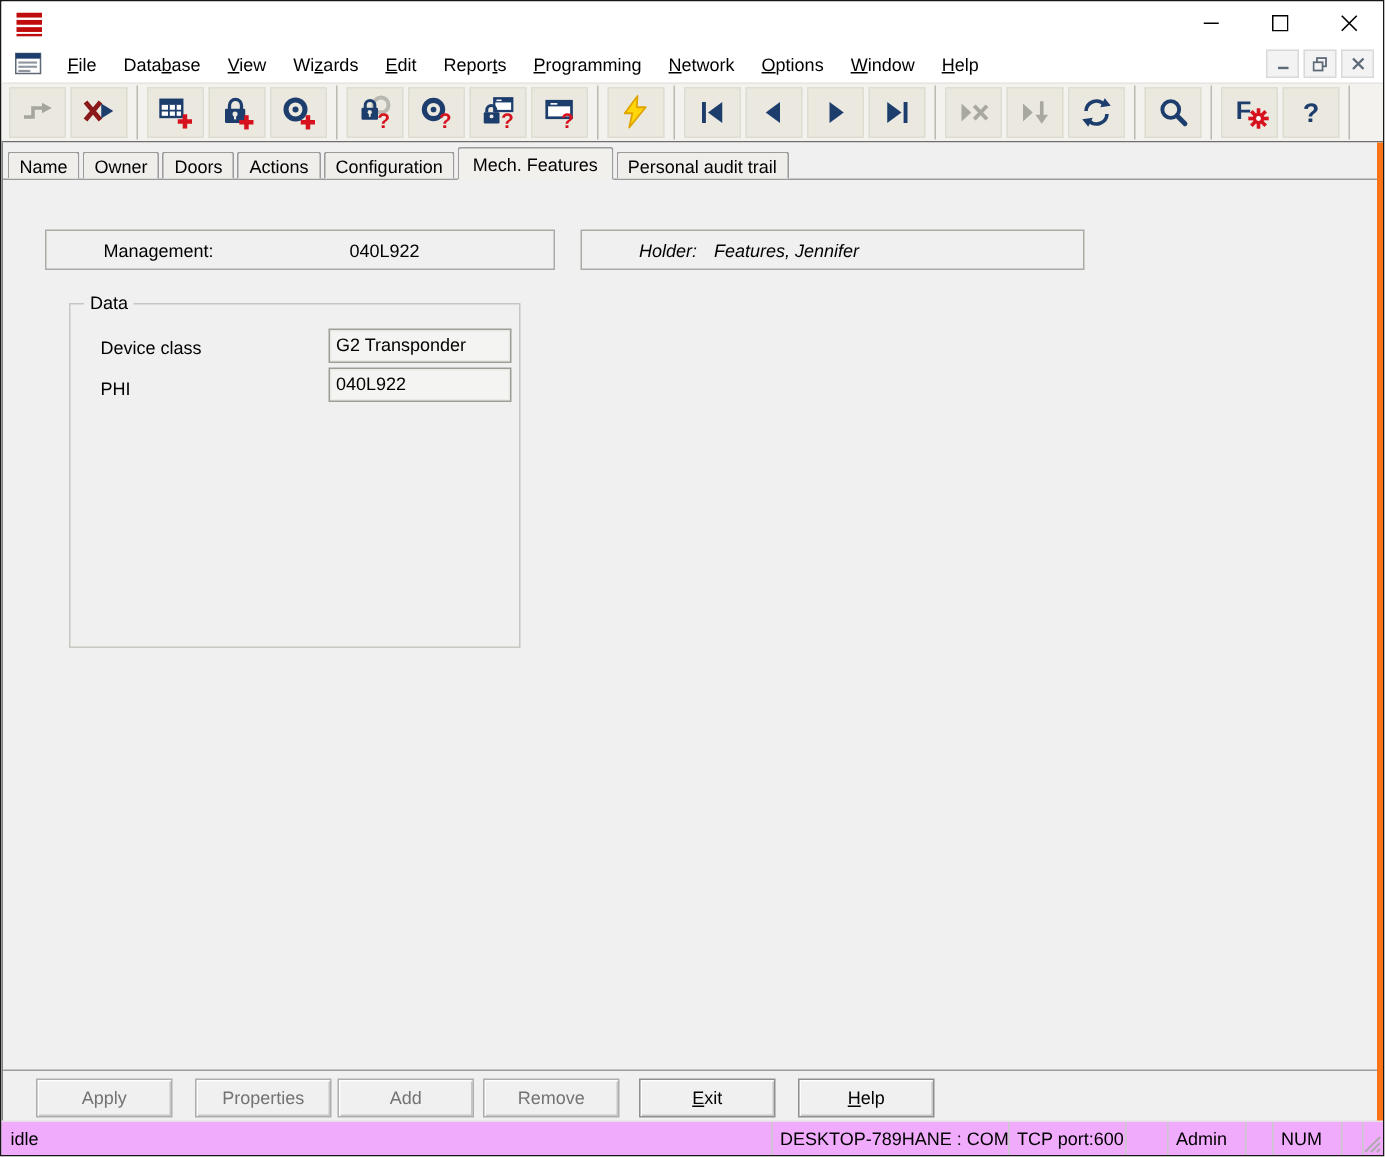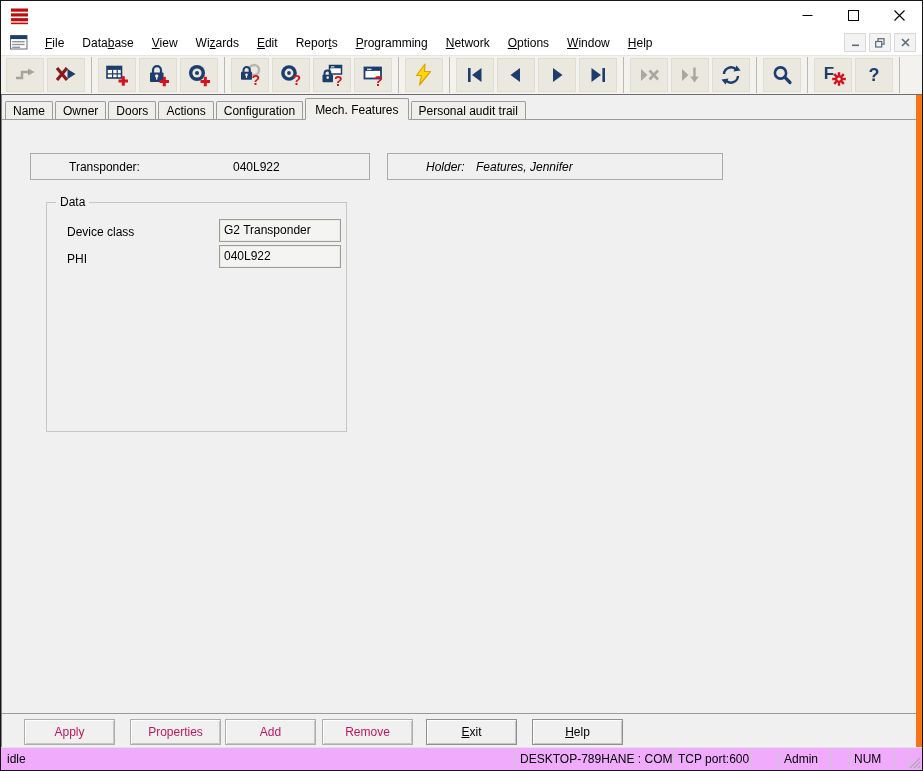--- a/index.html
+++ b/index.html
@@ -23,21 +23,21 @@
 
   
   .toolbar { height:40px; flex:0 0 40px; background:#f3f2ee; border-top:1px solid #e6e5e1; border-bottom:1px solid #6e6e6e; display:flex; align-items:center; padding-left:5px; }
   .tbtn { width:38px; height:34px; margin-right:3px; background:#eae8df; border:1px solid #deddd2; display:flex; align-items:center; justify-content:center; position:relative; }
   .tsep { width:1px; height:36px; background:#bbb9b0; margin:0 6px 0 3px; flex:0 0 1px; }
   .ficon { color:#1d3d6d; font-weight:bold; font-size:17px; margin-right:8px; margin-top:-2px; }
   .qicon { color:#1d3d6d; font-weight:bold; font-size:18px; }
   .gear { position:absolute; right:4px; bottom:4px; }
 
   
-  .workspace { flex:1; background:#f0f0f0; border-left:1px solid #808080; border-right:6px solid #f97316; display:flex; flex-direction:column; position:relative; }
+  .workspace { flex:1; background:#f0f0f0; border-left:1px solid #808080; border-right:4px solid #f97316; display:flex; flex-direction:column; position:relative; }
 
   .tabstrip { flex:0 0 25px; padding:3px 0 0 3px; border-bottom:1px solid #9b9b9b; display:flex; align-items:flex-end; }
   .tab { height:18px; line-height:16px; padding:1px 7px 0 7px; border:1px solid #9b9b9b; border-bottom:none; border-radius:2px 2px 0 0; background:#efeeeb; margin-right:2px; white-space:nowrap; cursor:default; }
   .tab.active { height:22px; line-height:20px; background:#f1f0ed; position:relative; z-index:2; margin-bottom:-1px; border-bottom:1px solid #f1f0ed; padding:1px 9px 0 9px; }
 
   .tabpage { flex:1; position:relative; }
 
   .field-strip { position:absolute; top:33px; height:27px; border:1px solid #ababa6; background:#f0f0f0; }
   .field-strip .fs-label { position:absolute; top:6px; left:38px; }
   .fs-value { position:absolute; top:6px; }
@@ -51,21 +51,21 @@
   .gb-label { position:absolute; left:20px; }
   .gb-field { position:absolute; left:172px; width:122px; height:23px; border:1px solid #9d9c97; background:#f4f4f2; box-shadow:inset 0 0 0 1px #e9e9e6; padding:3px 4px; white-space:nowrap; overflow:hidden; }
   #device-class-label { top:22px; }
   #device-class-field { top:16px; }
   #phi-label { top:49px; }
   #phi-field { top:42px; }
 
   
   .buttonrow { flex:0 0 34px; border-top:1px solid #9b9b9b; position:relative; }
   .fbtn { position:absolute; top:5px; width:91px; height:26px; background:#f0f0f0; border:1px solid #8f8f8f; box-shadow:inset 1px 1px 0 #fdfdfd, inset -1px -1px 0 #c6c6c6; text-align:center; line-height:24px; cursor:default; }
-  .fbtn.disabled { color:#be185d; border-color:#aeaeae; }
+  .fbtn.disabled { color:#737373; border-color:#aeaeae; }
   #btn-apply { left:22px; } #btn-properties { left:128px; } #btn-add { left:223px; }
   #btn-remove { left:320px; } #btn-exit { left:424px; } #btn-help { left:530px; }
 
   
   .statusbar { flex:0 0 23px; background:#f0abfc; border-top:1px solid #e2e2e2; display:flex; align-items:stretch; }
   .status-text { display:flex; align-items:center; padding-left:6px; }
   .sb-panels { margin-left:auto; display:flex; align-items:stretch; }
   .sb-panel { border-left:1px solid #c9c9c9; display:flex; align-items:center; padding-left:5px; white-space:nowrap; overflow:hidden; }
   .sb-grip { width:14px; display:flex; align-items:flex-end; justify-content:flex-end; border-left:1px solid #c9c9c9; padding:0 1px 1px 0; }
 
@@ -317,21 +317,21 @@
       <div class="tab">Doors</div>
       <div class="tab">Actions</div>
       <div class="tab">Configuration</div>
       <div class="tab active">Mech. Features</div>
       <div class="tab">Personal audit trail</div>
     </div>
 
     <div class="tabpage">
 
       <div class="field-strip" id="transponder-strip">
-        <span class="fs-label">Transponder:</span>
+        <span class="fs-label">Management:</span>
         <span class="fs-value">040L922</span>
       </div>
 
       <div class="field-strip" id="holder-strip">
         <span class="fs-label">Holder:</span>
         <span class="fs-value">Features, Jennifer</span>
       </div>
 
       <div class="groupbox">
         <span class="gb-legend">Data</span>

